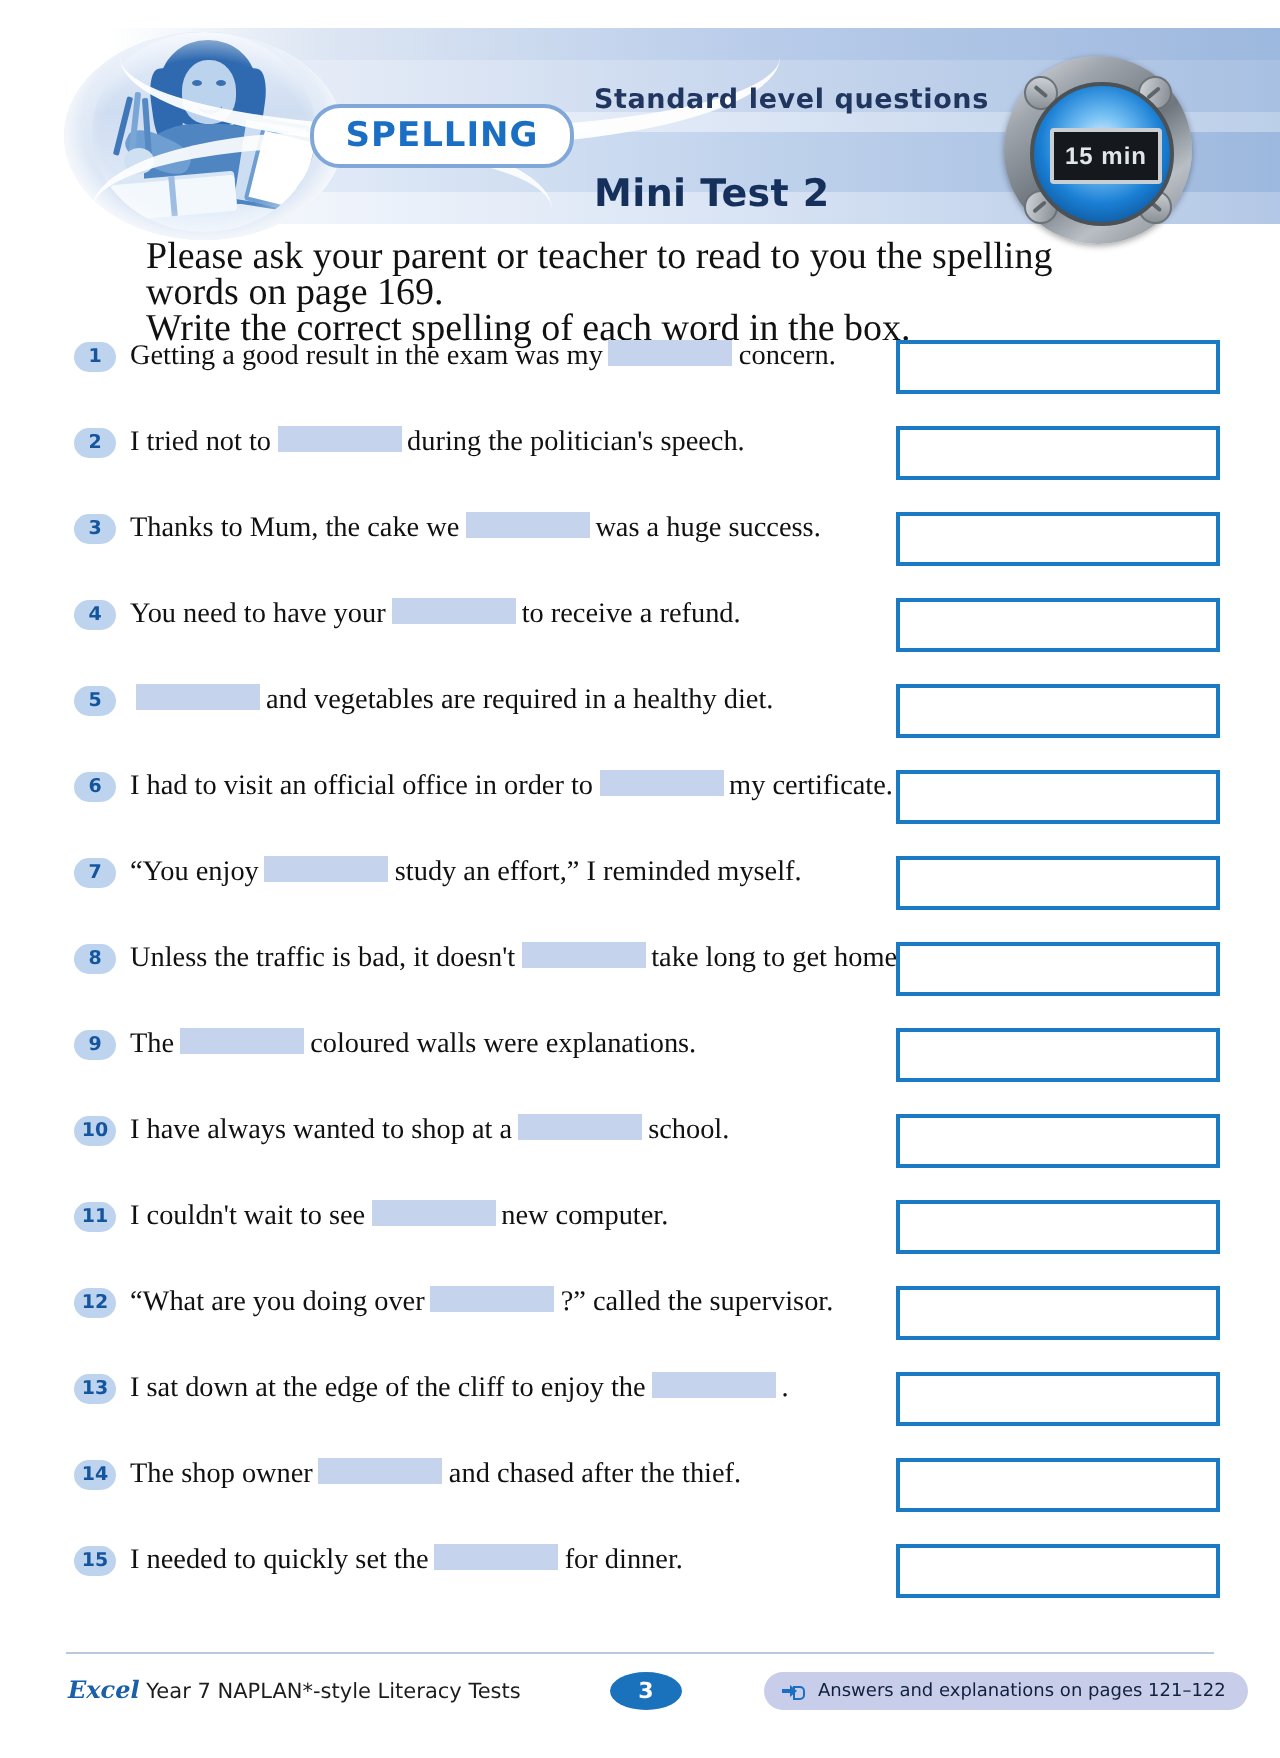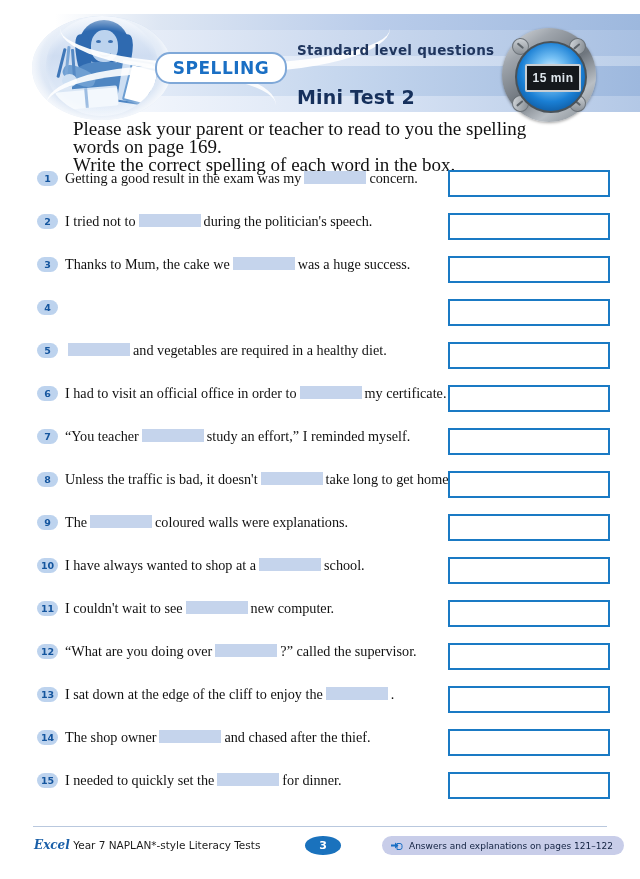--- a/index.html
+++ b/index.html
@@ -535,35 +535,36 @@
       <div class="qtext"><span>I tried not to</span><span class="gap"></span><span>during the politician's speech.</span></div>
       <div class="answer-box"></div>
     </div>
     <div class="qrow">
       <div class="qnum">3</div>
       <div class="qtext"><span>Thanks to Mum, the cake we</span><span class="gap"></span><span>was a huge success.</span></div>
       <div class="answer-box"></div>
     </div>
     <div class="qrow">
       <div class="qnum">4</div>
+      <div class="qtext"><span>You need to have your</span><span class="gap"></span><span>to receive a refund.</span></div>
       <div class="answer-box"></div>
     </div>
     <div class="qrow">
       <div class="qnum">5</div>
       <div class="qtext"><span></span><span class="gap"></span><span>and vegetables are required in a healthy diet.</span></div>
       <div class="answer-box"></div>
     </div>
     <div class="qrow">
       <div class="qnum">6</div>
       <div class="qtext"><span>I had to visit an official office in order to</span><span class="gap"></span><span>my certificate.</span></div>
       <div class="answer-box"></div>
     </div>
     <div class="qrow">
       <div class="qnum">7</div>
-      <div class="qtext"><span>“You teacher</span><span class="gap"></span><span>study an effort,” I reminded myself.</span></div>
+      <div class="qtext"><span>“You enjoy</span><span class="gap"></span><span>study an effort,” I reminded myself.</span></div>
       <div class="answer-box"></div>
     </div>
     <div class="qrow">
       <div class="qnum">8</div>
       <div class="qtext"><span>Unless the traffic is bad, it doesn't</span><span class="gap"></span><span>take long to get home.</span></div>
       <div class="answer-box"></div>
     </div>
     <div class="qrow">
       <div class="qnum">9</div>
       <div class="qtext"><span>The</span><span class="gap"></span><span>coloured walls were explanations.</span></div>

